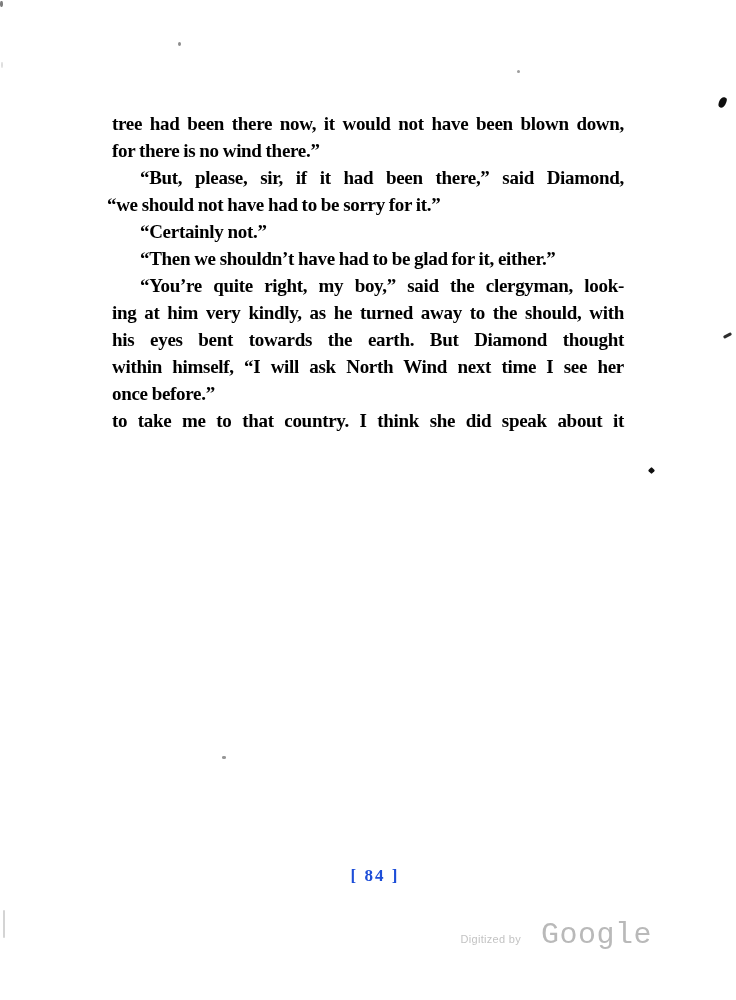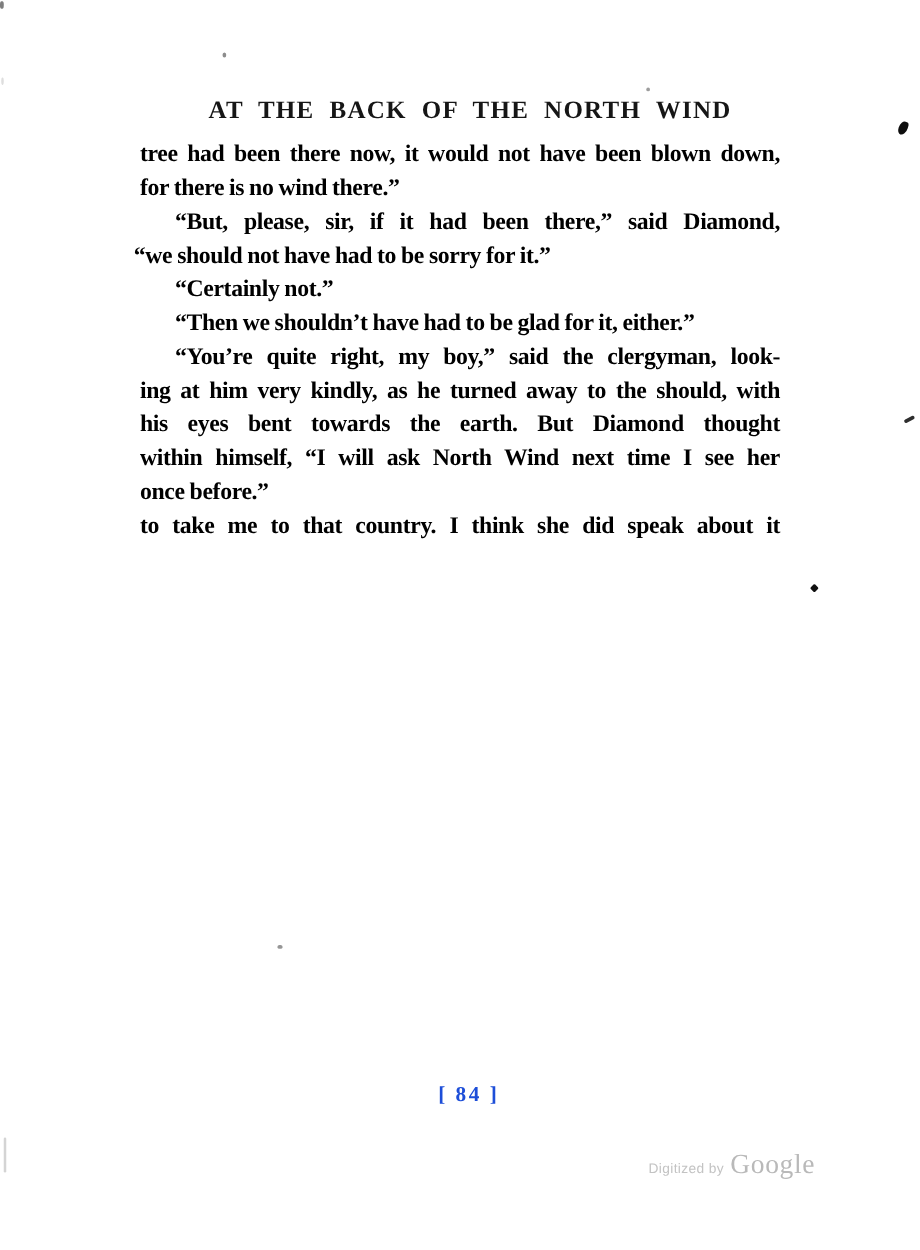--- a/index.html
+++ b/index.html
@@ -69,32 +69,32 @@
   }
   
   .watermark {
     position: absolute;
     top: 920px;
     left: 0;
     width: 652px;
     display: flex;
     justify-content: flex-end;
     align-items: baseline;
-    gap: 5px;
+    gap: 20px;
     user-select: none;
   }
   .watermark .prefix {
     font-family: "Liberation Sans", sans-serif;
     font-size: 11px;
     color: #c3c3c3;
     letter-spacing: 0.3px;
   }
   .watermark .logo {
-    font-family: Liberation Serif, serif;
-    font-size: 22px;
+    font-family: Liberation Mono, monospace;
+    font-size: 30px;
     color: #b9b9b9;
     letter-spacing: 0.5px;
     line-height: 1;
     text-align: center;
   }
   
   .artifact { position: absolute; }
   .speck-corner-top-left   { left: 0px;   top: 1px;   width: 3px;  height: 6px;  background: #7d7d7d; border-radius: 40%; }
   .speck-left-edge-top     { left: 1px;   top: 62px;  width: 2px;  height: 6px;  background: #dedede; border-radius: 40%; }
   .speck-top-left          { left: 178px; top: 42px;  width: 3px;  height: 4px;  background: #8d8d8d; border-radius: 50%; }
@@ -103,21 +103,20 @@
   .tick-right-edge         { left: 723px; top: 334px; width: 9px;  height: 3px;  background: #2e2e2e; border-radius: 2px; transform: rotate(-28deg); }
   .dot-mid-right           { left: 649px; top: 468px; width: 5px;  height: 5px;  background: #101010; border-radius: 1px; transform: rotate(45deg); }
   .speck-mid-left          { left: 222px; top: 756px; width: 4px;  height: 3px;  background: #969696; border-radius: 40%; }
   .line-left-edge-bottom   { left: 3px;   top: 910px; width: 2px;  height: 28px; background: #d4d4d4; border-radius: 2px; }
 </style>
 </head>
 <body>
 
 <div class="page">
 
-  <div class="running-head">AT THE BACK OF THE NORTH WIND</div>
 
   <div class="body-text">
     <div class="line j">tree had been there now, it would not have been blown down,</div>
     <div class="line">for there is no wind there.”</div>
     <div class="line j indent">“But, please, sir, if it had been there,” said Diamond,</div>
     <div class="line hang">“we should not have had to be sorry for it.”</div>
     <div class="line indent">“Certainly not.”</div>
     <div class="line indent">“Then we shouldn’t have had to be glad for it, either.”</div>
     <div class="line j indent">“You’re quite right, my boy,” said the clergyman, look-</div>
     <div class="line j">ing at him very kindly, as he turned away to the should, with</div>

